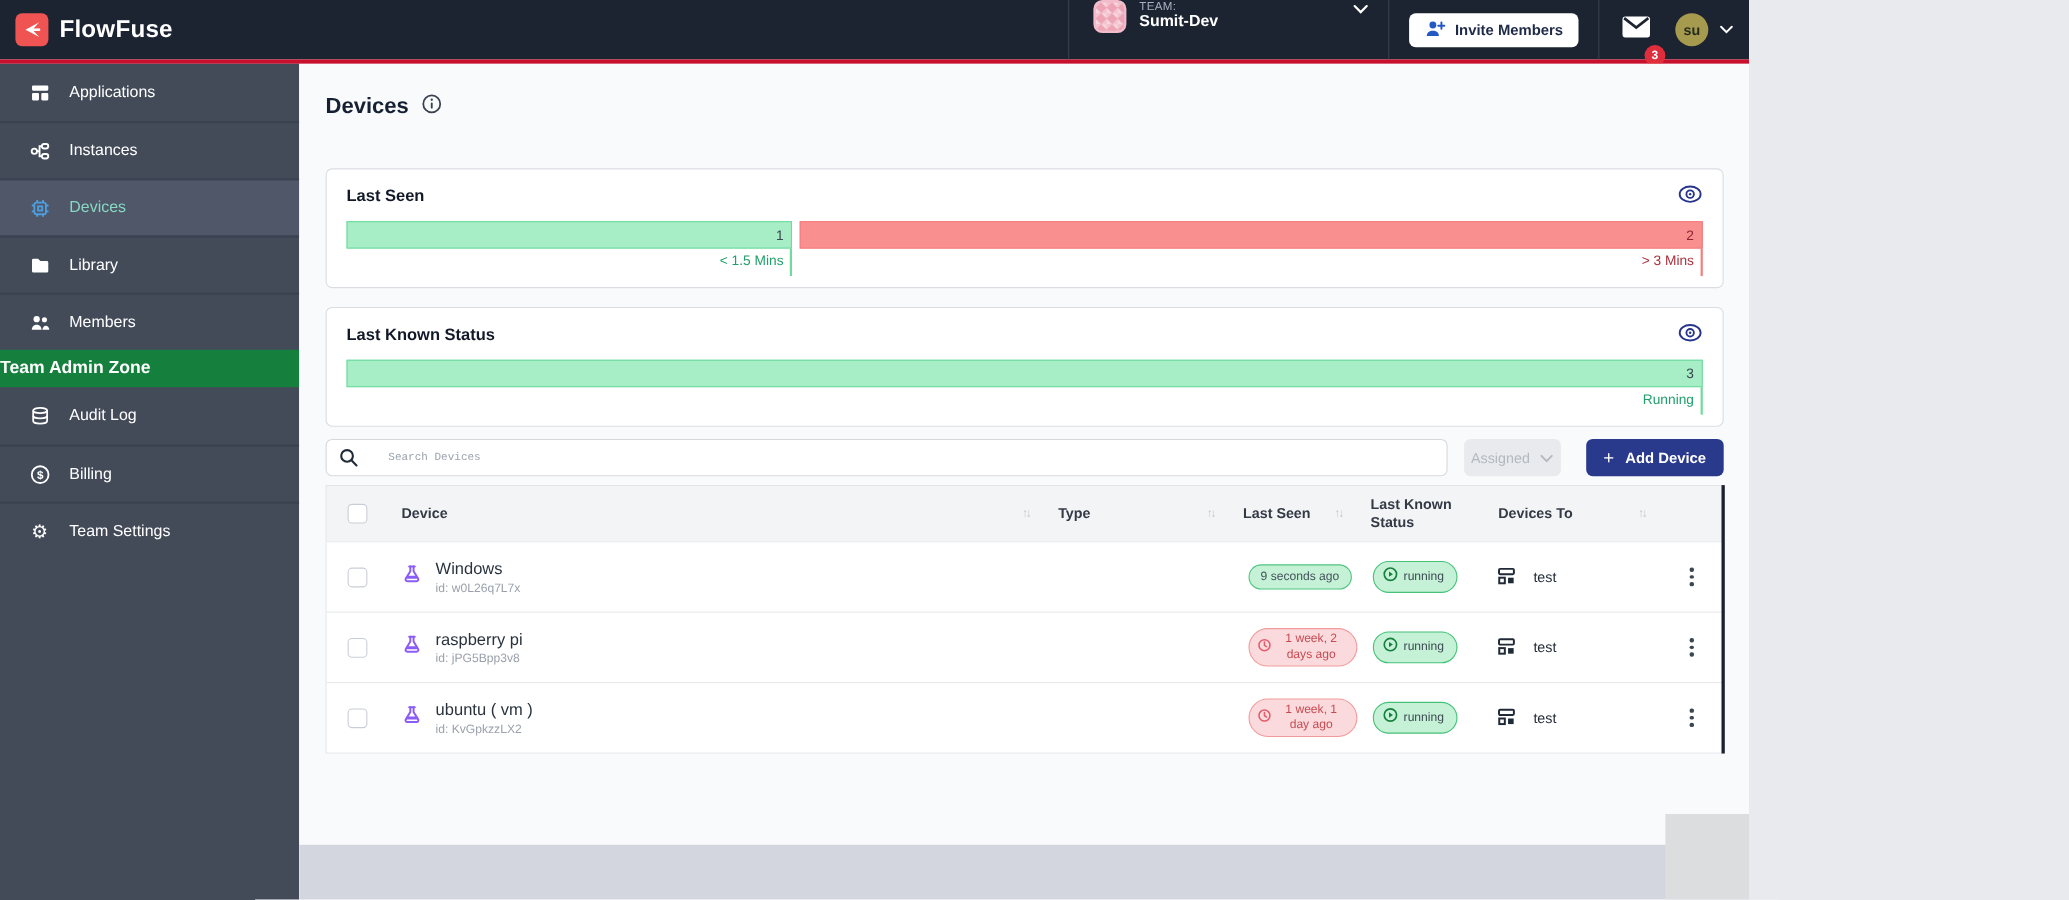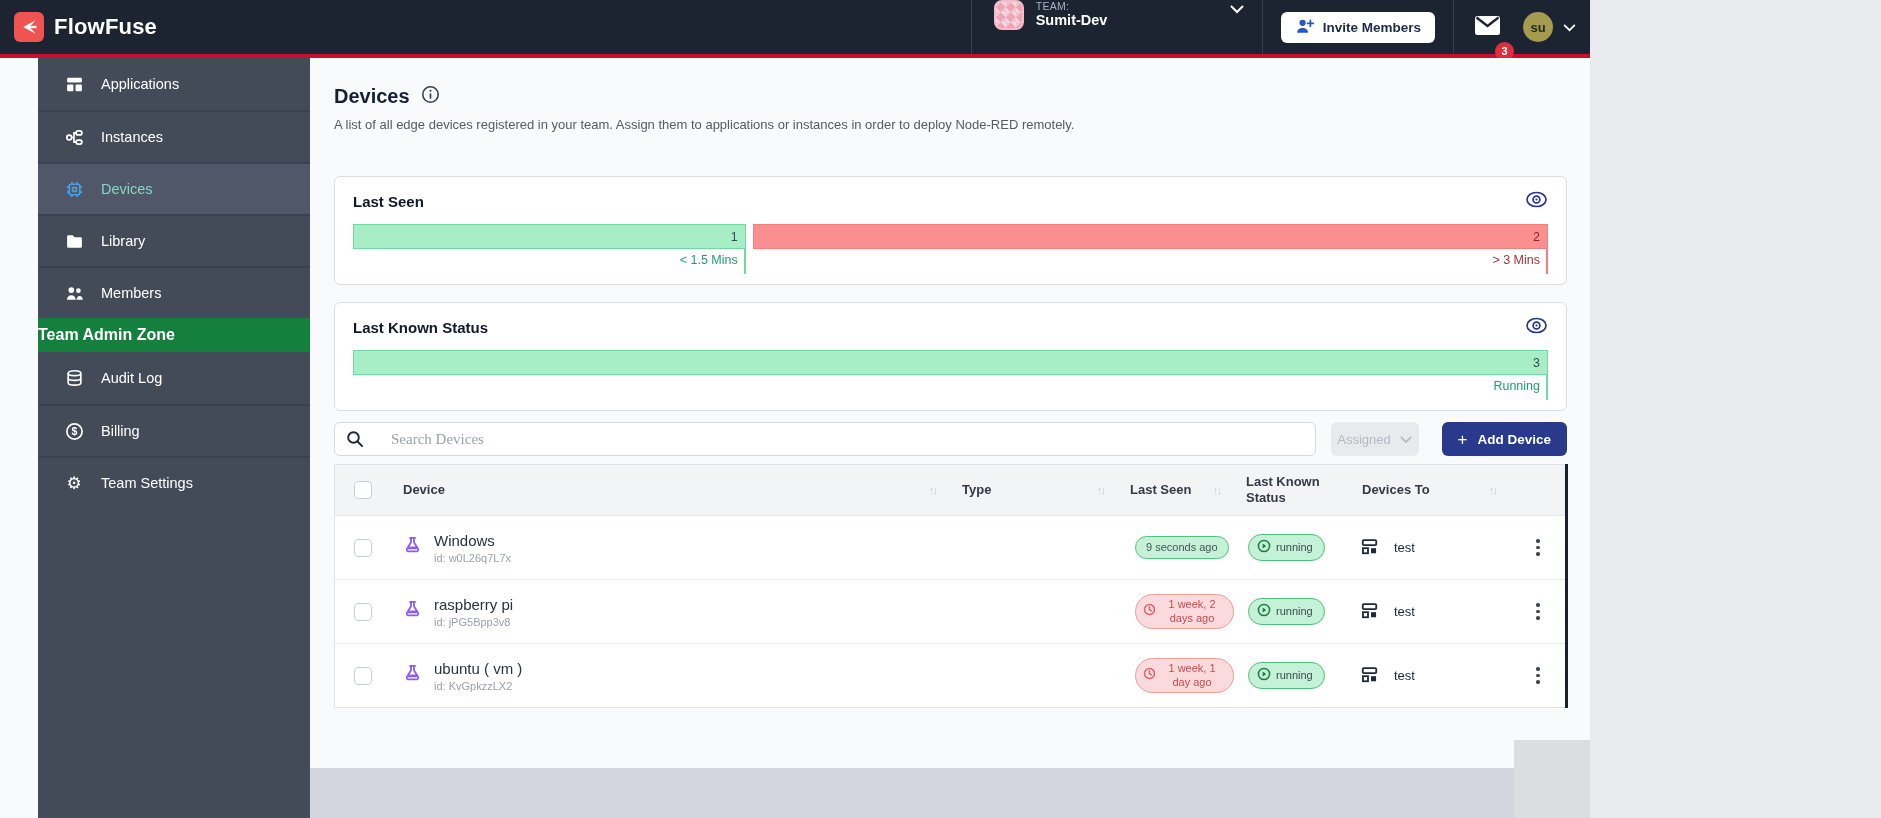--- a/index.html
+++ b/index.html
@@ -25,21 +25,21 @@
   .team-name { color:#fff; font-size:14.5px; font-weight:600; }
   .team-chevron { margin-left:auto; }
   .invite-wrap { display:flex; align-items:center; padding:0 18px; }
   .invite-btn { display:flex; align-items:center; gap:9px; background:#fff; border:none; border-radius:6px; height:31px; padding:0 14px; font-family:inherit; font-size:13.5px; font-weight:700; color:#1e2a47; cursor:pointer; }
   .mail-wrap { position:relative; padding:0 22px 0 20px; display:flex; align-items:center; cursor:pointer; }
   .mail-badge { position:absolute; right:9px; top:27px; min-width:19px; height:19px; border-radius:50%; background:#e02d3c; color:#fff; font-size:11px; font-weight:700; display:flex; align-items:center; justify-content:center; }
   .user-wrap { display:flex; align-items:center; gap:10px; padding-right:2px; cursor:pointer; }
   .user-avatar { width:30px; height:30px; border-radius:50%; background:#a59a4d; color:#242b20; font-size:13px; font-weight:700; display:flex; align-items:center; justify-content:center; }
 
   
-  .body { display:flex; height:760px;margin-left:38px; }
+  .body { display:flex; height:760px; }
   .sidebar { width:272px; background:#434b59; flex:0 0 auto; display:flex; flex-direction:column; }
   .side-item { display:flex; align-items:center; height:52px; padding-left:26px; gap:17px; color:#fff; font-size:14.5px; cursor:pointer; }
   .side-item + .side-item { border-top:2px solid #3a4150; }
   .side-item.active { background:#4f5768; color:#87d7c3; }
   .side-icon { width:20px; display:flex; justify-content:center; align-items:center; }
   .zone-band { height:34px; background:#15803d; color:#fff; font-size:16px; font-weight:700; display:flex; align-items:center; }
   .admin-group .side-item:first-child { border-top:none; }
   .gear-glyph { font-size:17px; color:#fff; line-height:1; }
 
   .main { flex:1; position:relative; background:#f9fafb; padding:27px 23px 0 24px; overflow:hidden; }
@@ -62,21 +62,21 @@
   .seg-w2 { flex:1; }
   .seg-full { flex:1; }
   .labels-row { display:flex; gap:7px; }
   .bar-label { text-align:right; font-size:12.5px; padding:4px 6px 7px 6px; }
   .label-green { color:#21a06b; border-right:2px solid #6edb9f; }
   .label-red { color:#a8323e; border-right:2px solid #f47e7e; }
 
   
   .toolbar { margin-top:11px; display:flex; align-items:center; }
   .search-box { position:relative; flex:1; }
-  .search-box input { width:100%; height:34px; border:1px solid #d5d9de; border-radius:6px; background:#fff; padding:0 12px 0 56px; font-family:Liberation Serif, serif; font-size:15px; color:#374151; outline:none; }
+  .search-box input { width:100%; height:34px; border:1px solid #d5d9de; border-radius:6px; background:#fff; padding:0 12px 0 56px; font-family:Liberation Mono, monospace; font-size:10px; color:#374151; outline:none; }
   .search-box input::placeholder { color:#9aa3ad; }
   .search-icon-wrap { position:absolute; left:12px; top:8px; }
   .actions-btn { margin-left:15px; height:34px; width:88px; background:#e8eaed; border:none; border-radius:6px; color:#b4b9c0; font-family:inherit; font-size:13px; display:flex; align-items:center; justify-content:center; gap:9px; cursor:default; }
   .add-device-btn { margin-left:23px; height:34px; background:#29398c; border:none; border-radius:6px; color:#fff; font-family:inherit; font-size:13.5px; font-weight:700; display:flex; align-items:center; gap:10px; padding:0 16px; cursor:pointer; }
   .plus-glyph { font-size:17px; font-weight:400; line-height:1; }
 
   
   .table { position:relative; margin-top:8px; border:1px solid #dfe2e7; background:#fff; }
   .table::after { content:""; position:absolute; top:-1px; bottom:-1px; right:-2px; width:3px; background:#19212e; }
   .thead, .trow { display:grid; grid-template-columns:56px 1fr 168px 116px 116px 160px 56px; align-items:center; }
@@ -257,21 +257,20 @@
       <div class="page-title-row">
         <h1 class="page-title">Devices</h1>
         <span>
           <svg width="19" height="19" viewBox="0 0 18 18">
               <circle cx="9" cy="9" r="7.3" fill="none" stroke="#374151" stroke-width="1.5"></circle>
               <rect x="8.2" y="7.8" width="1.6" height="5.2" rx="0.8" fill="#374151"></rect>
               <circle cx="9" cy="5.4" r="1" fill="#374151"></circle>
             </svg>
         </span>
       </div>
-      <p class="page-desc">A list of all edge devices registered in your team. Assign them to applications or instances in order to deploy Node-RED remotely.</p>
 
       <section class="card last-seen">
         <div class="card-head">
           <span class="card-title">Last Seen</span>
           <button class="eye-btn">
             <span>
               <svg width="23" height="17" viewBox="0 0 23 17">
                   <ellipse cx="11.5" cy="8.5" rx="9.5" ry="7" fill="none" stroke="#27368c" stroke-width="1.7"></ellipse>
                   <circle cx="11.5" cy="8.5" r="3.4" fill="none" stroke="#27368c" stroke-width="1.7"></circle>
                   <circle cx="11.5" cy="8.5" r="1.1" fill="#27368c"></circle>

